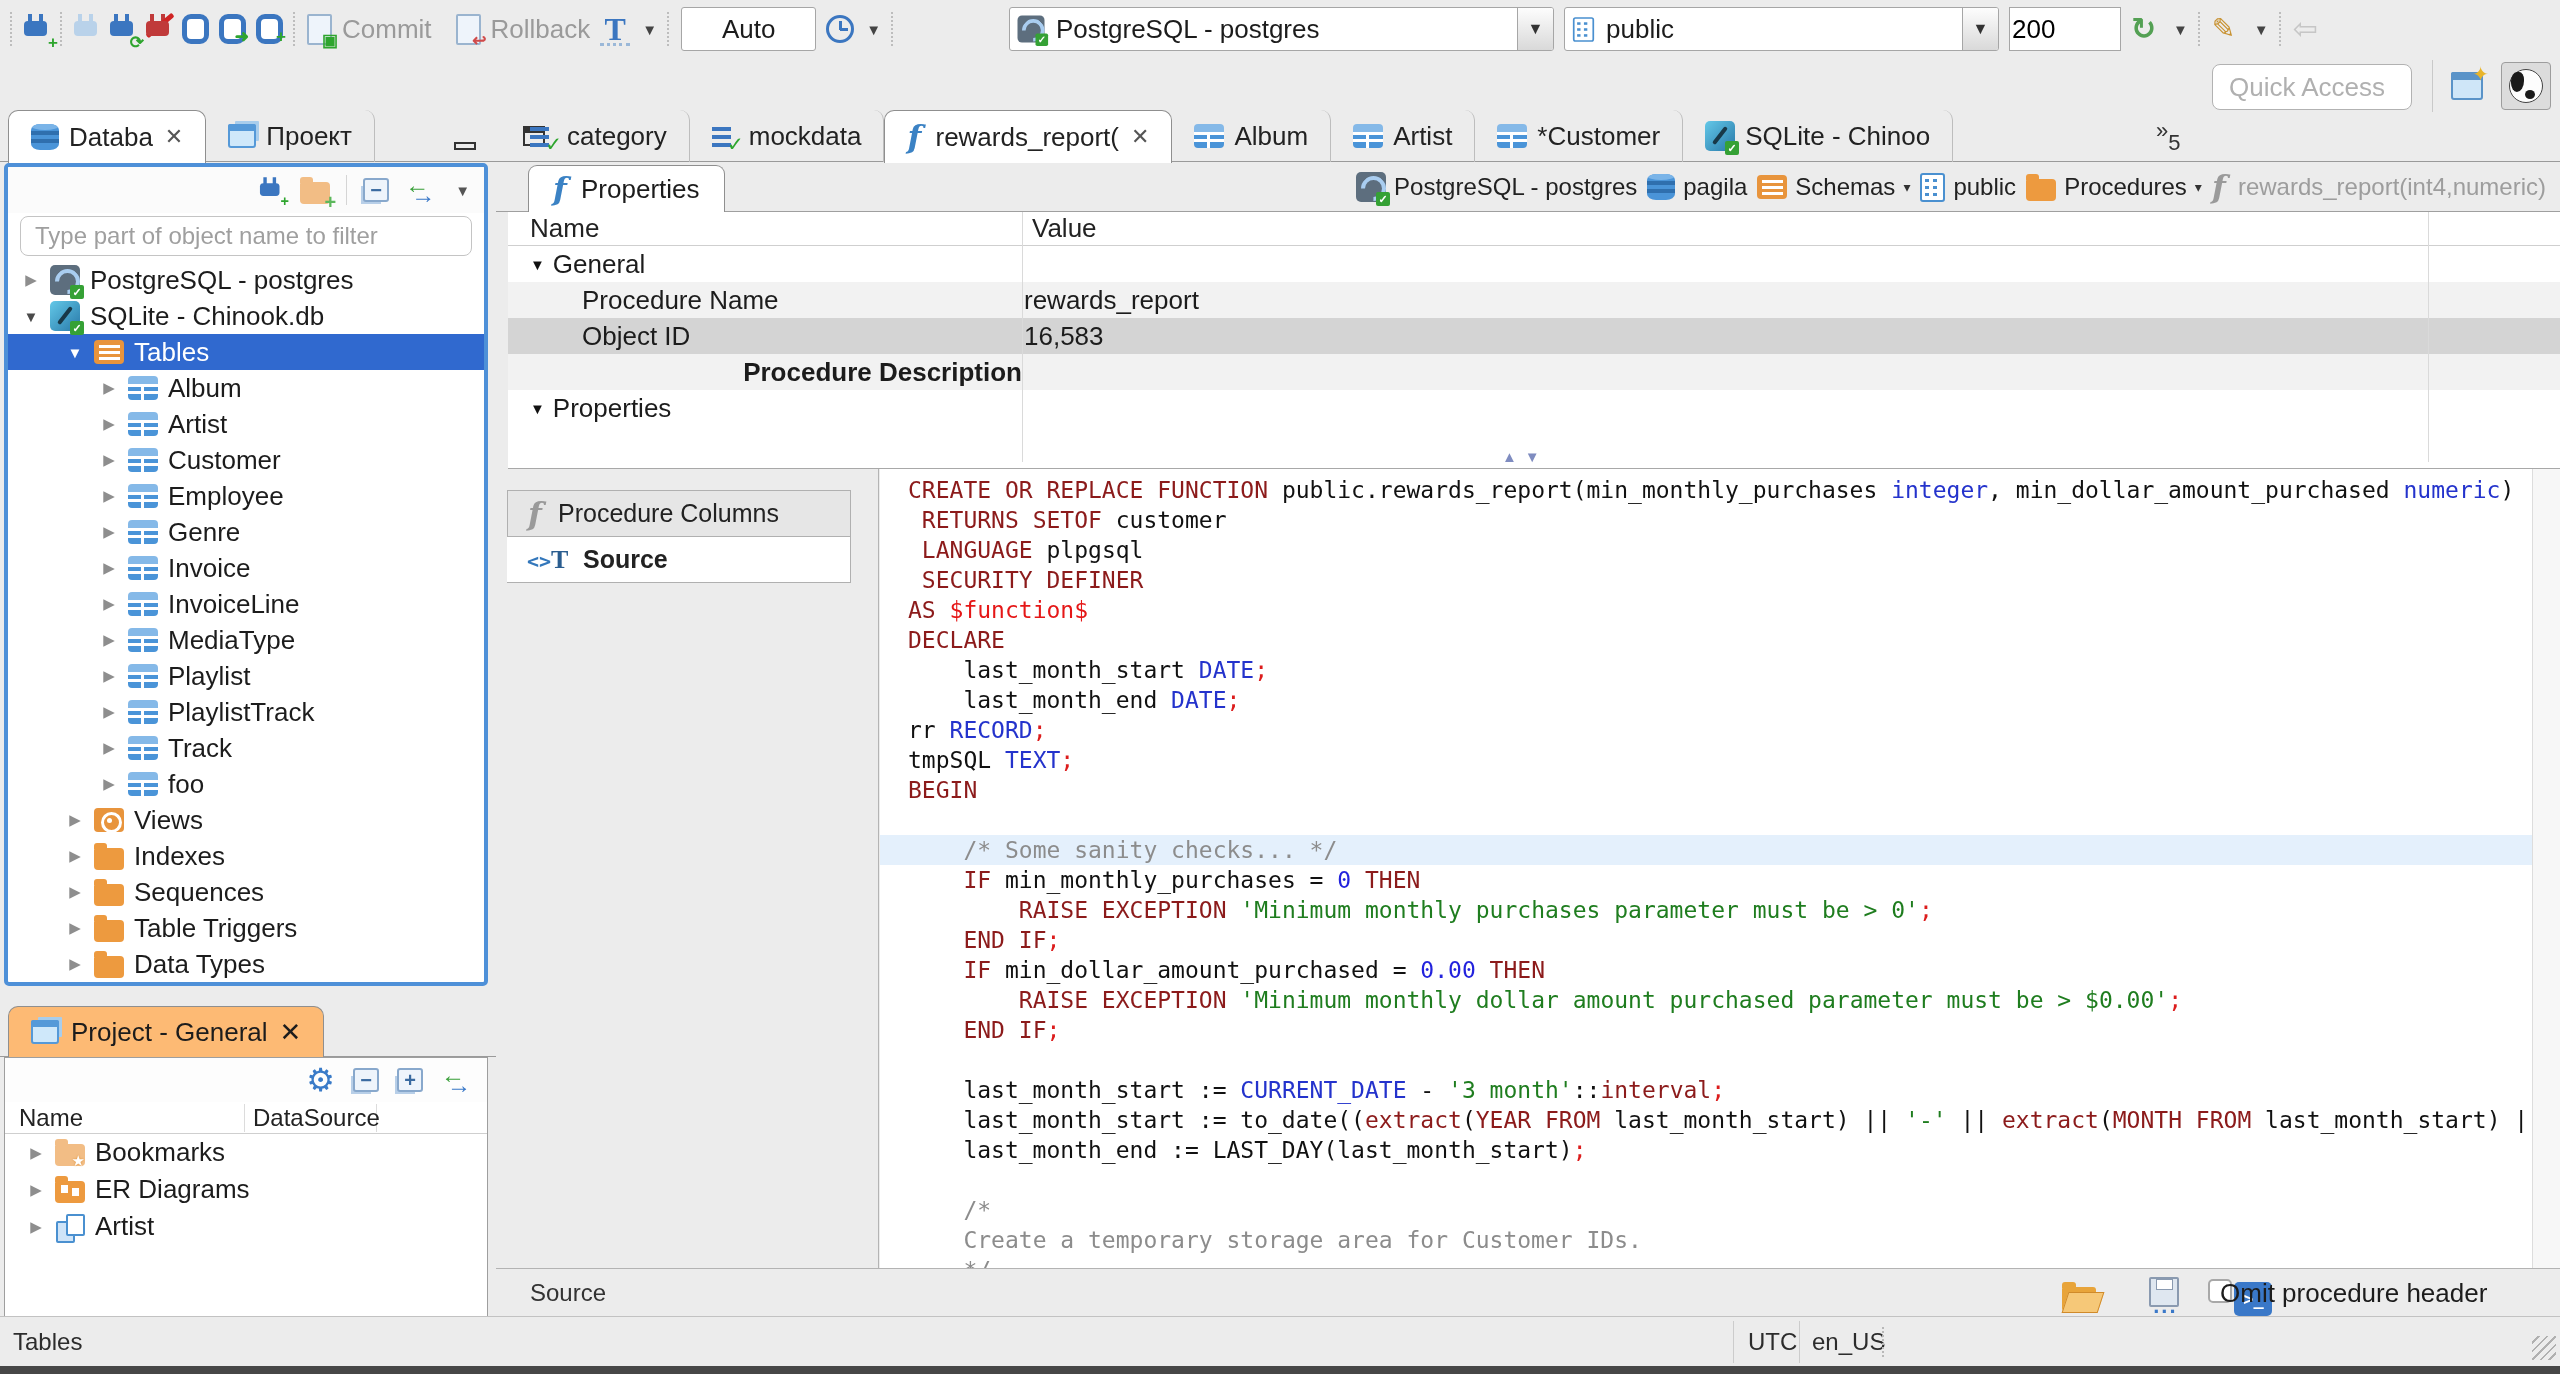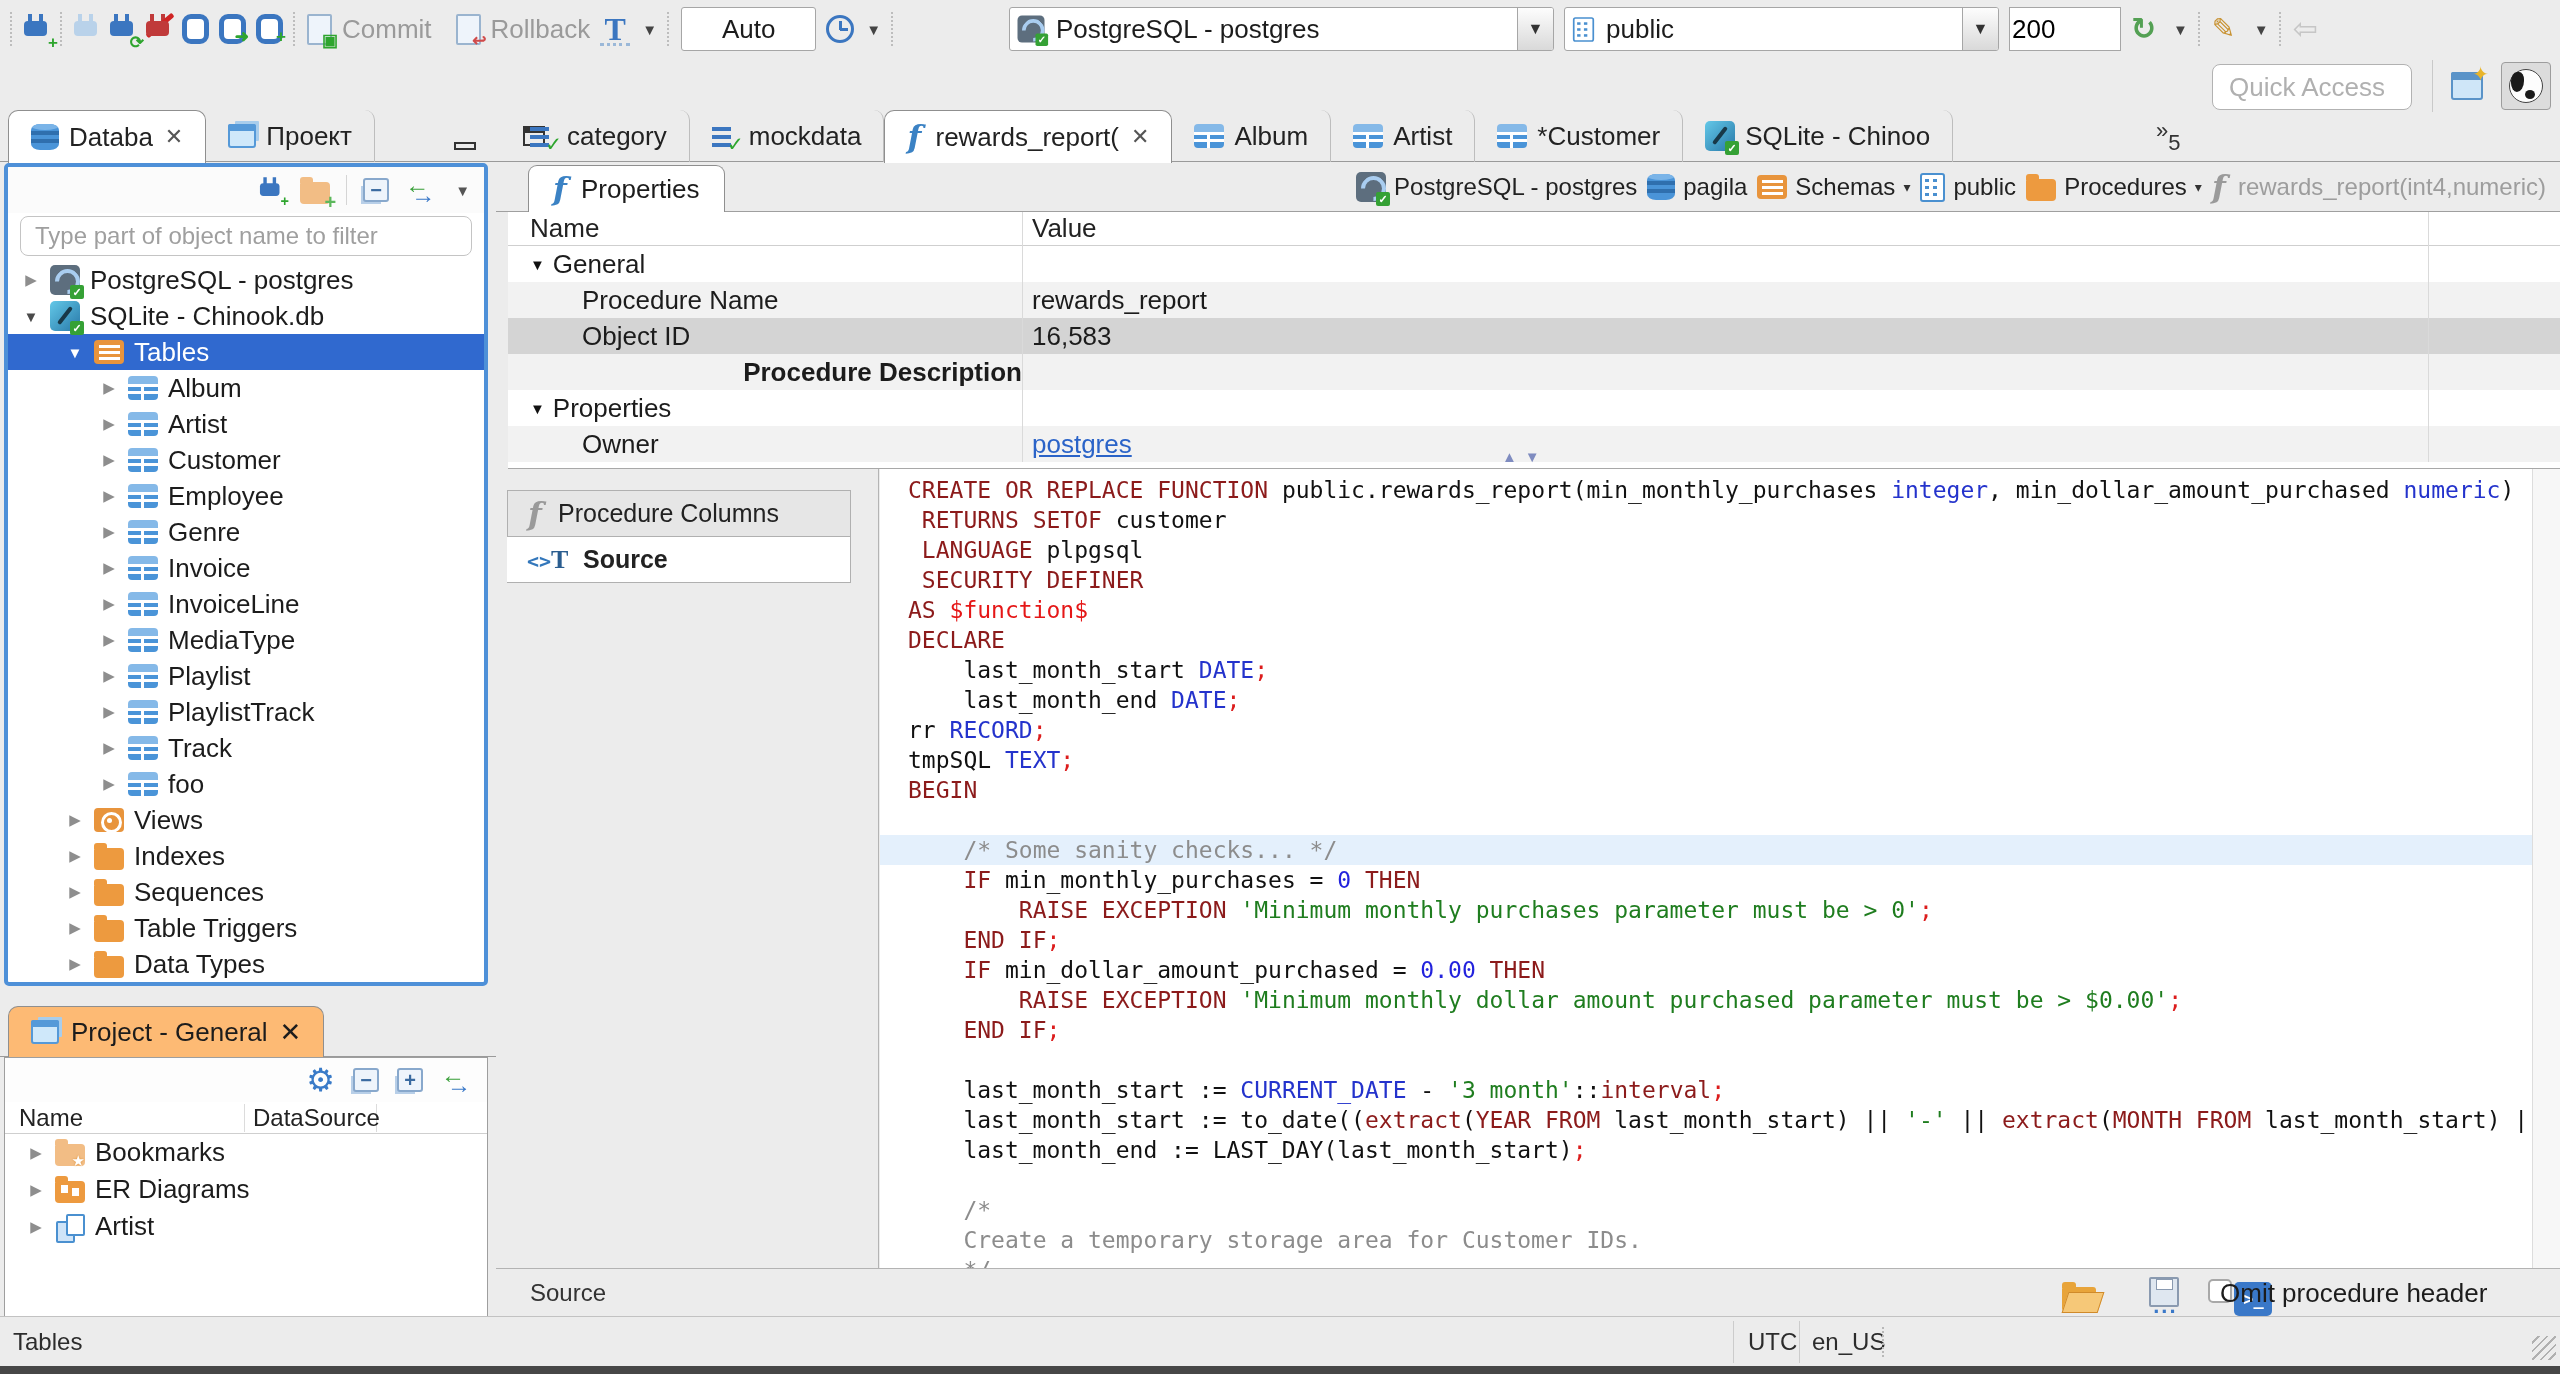--- a/index.html
+++ b/index.html
@@ -165,21 +165,21 @@
   .grid-head .h1{padding-left:22px;width:514px;}
   .grid-head .h2{padding-left:10px;}
   .gcol{position:absolute;left:514px;top:0;bottom:6px;width:1px;background:#dadada;}
   .gcol2{position:absolute;left:1920px;top:0;bottom:6px;width:1px;background:#dadada;}
   .prow{display:flex;height:36px;align-items:center;}
   .prow.stripe{background:#f2f2f2;}
   .prow.sel{background:#d4d4d4;}
   .prow .nm{width:514px;display:flex;align-items:center;gap:8px;padding-left:74px;}
   .prow.grp .nm{padding-left:22px;font-weight:normal;}
   .prow .garr{font-size:15px;color:#111;}
-  .prow .vl{padding-left:10px;}
+  .prow .vl{padding-left:2px;}
   .prow .vl a{color:#2a63c8;}
   .prow.bold .nm{font-weight:bold;justify-content:flex-end;}
   .sash-line{position:absolute;left:508px;top:468px;width:2052px;height:1px;background:#a8a8a8;}
   .sash-arrows{position:absolute;left:1502px;top:448px;color:#7f8cc0;font-size:15px;letter-spacing:8px;}
 
   
   .src-region{position:absolute;left:496px;top:469px;width:2064px;height:799px;background:#ececec;}
   .subtabs{position:absolute;left:507px;top:469px;width:372px;height:799px;background:#ececec;border-right:1px solid #b4b4b4;}
   .subtab{position:absolute;left:0;width:344px;height:47px;display:flex;align-items:center;gap:12px;padding:0 10px 0 20px;
           border:1px solid #b0b0b0;background:#e6e6e6;color:#222;font-size:25px;}
@@ -557,26 +557,20 @@
           </span>
           <span class="vl"></span>
         </div>
         <div class="prow grp">
           <span class="nm">
             <span class="garr">▼</span>
             <span>Properties</span>
           </span>
           <span class="vl"></span>
         </div>
-        <div class="prow stripe">
-          <span class="nm">
-            <span>Owner</span>
-          </span>
-          <span class="vl"><a href="#">postgres</a></span>
-        </div>
       </div>
     <div class="gcol"></div>
     <div class="gcol2"></div>
   </div>
   <div class="sash-line"></div>
   <div class="sash-arrows">▲▼</div>
 
   
   <div class="src-region"></div>
   <div class="subtabs">

